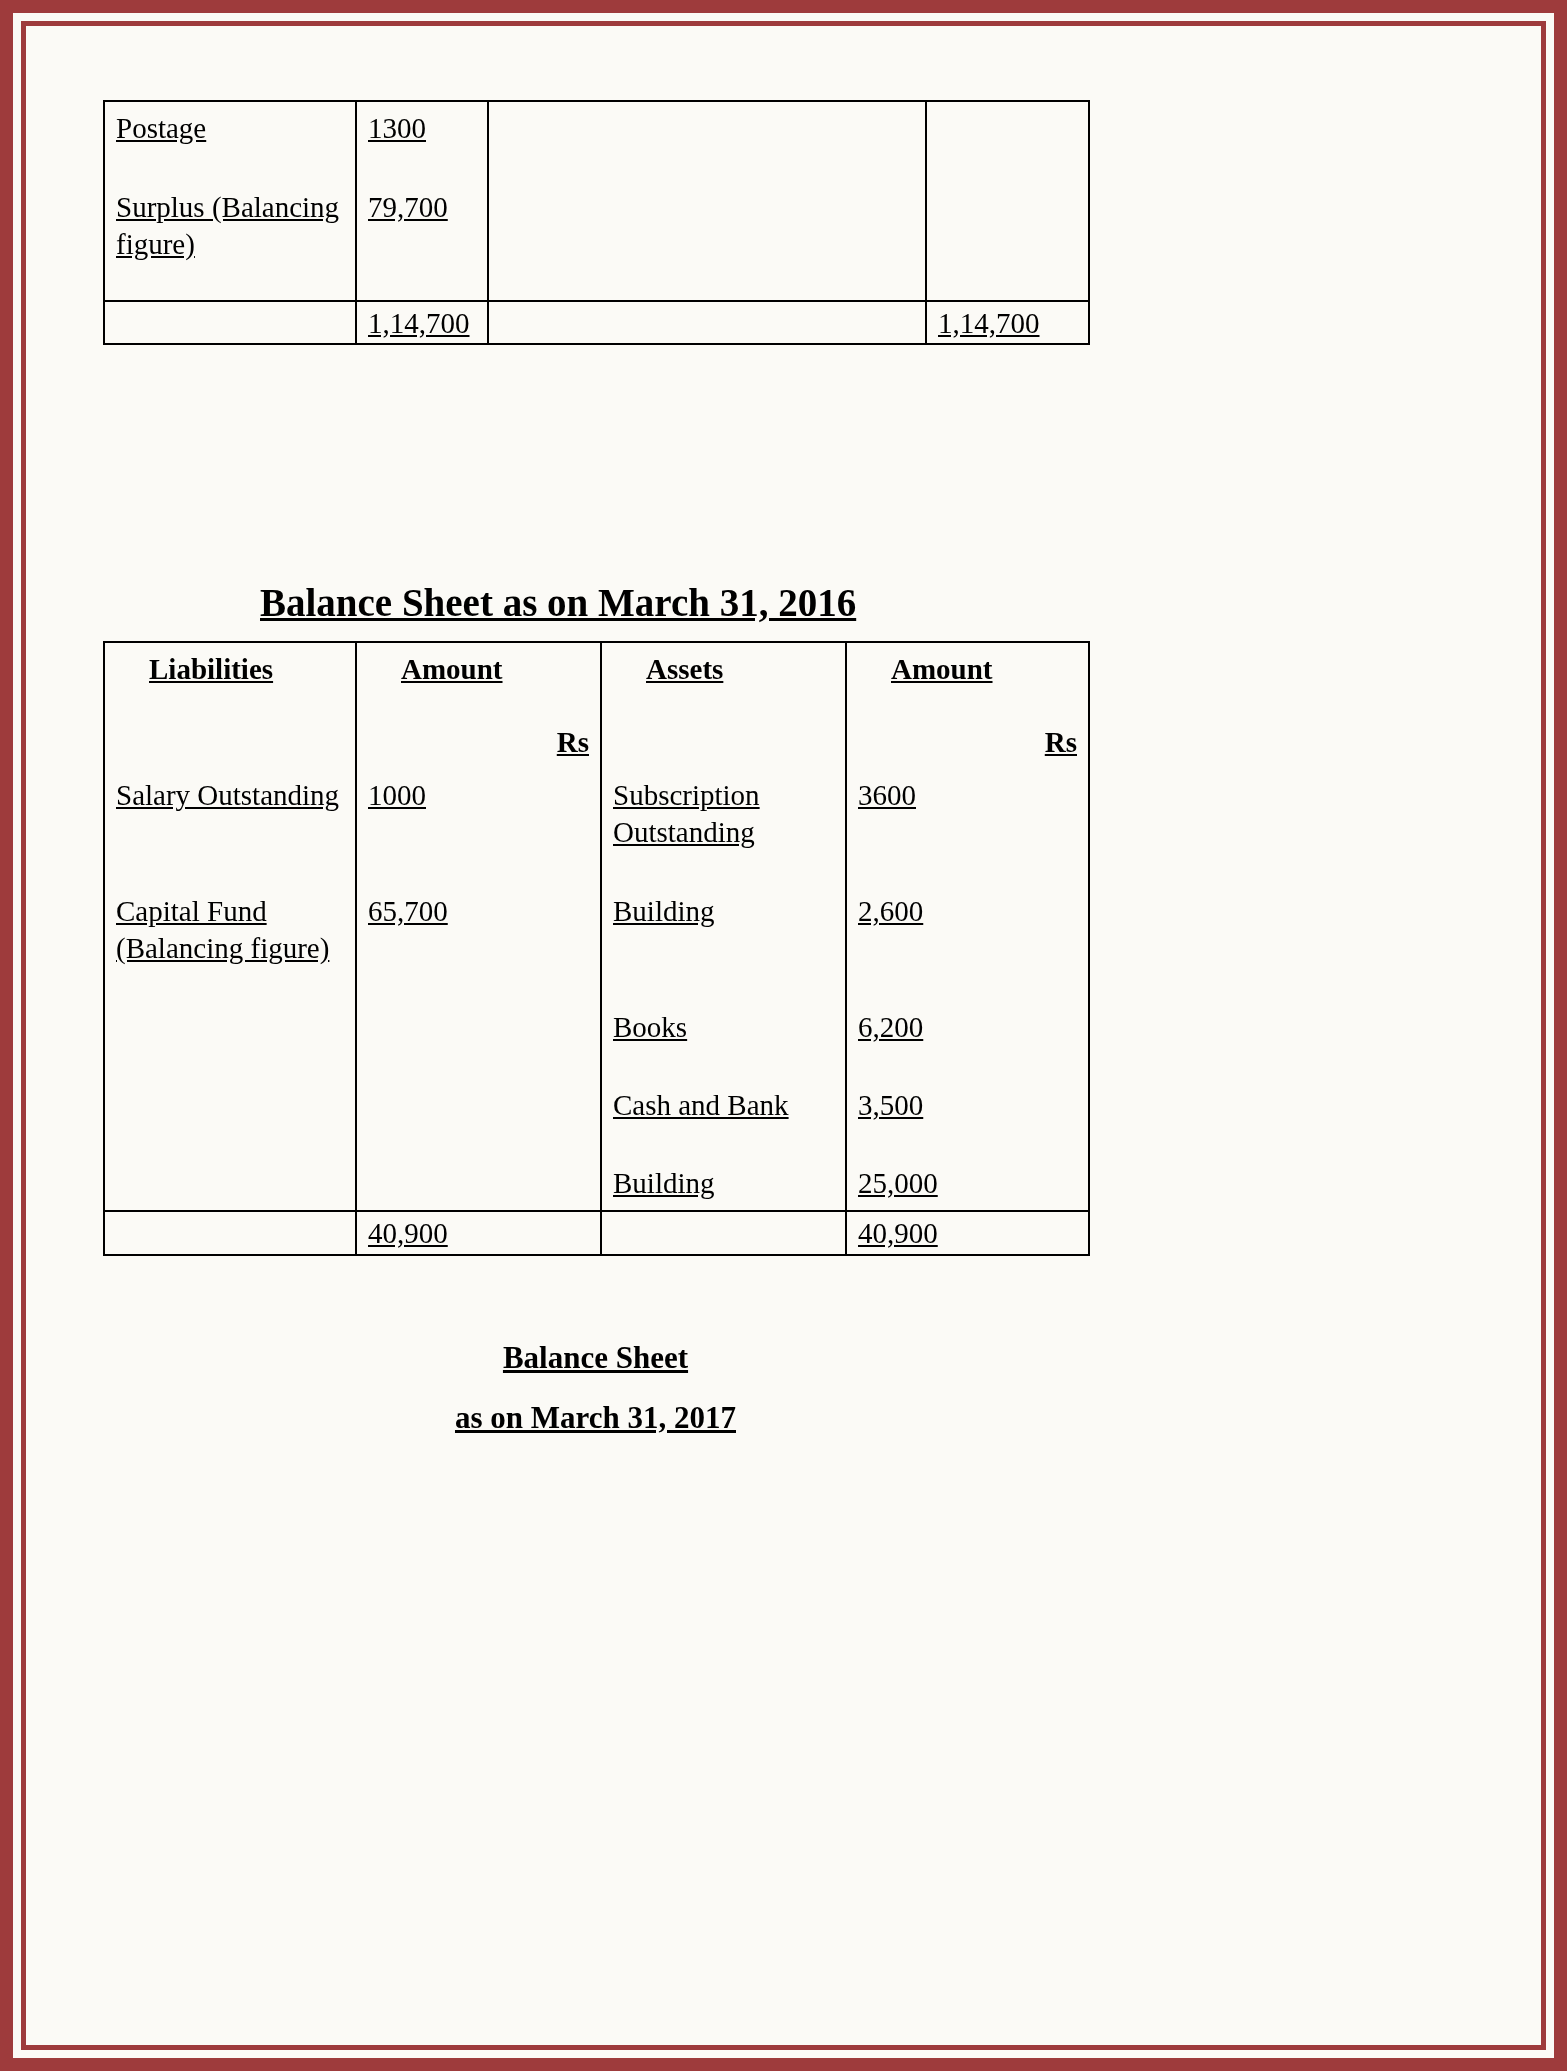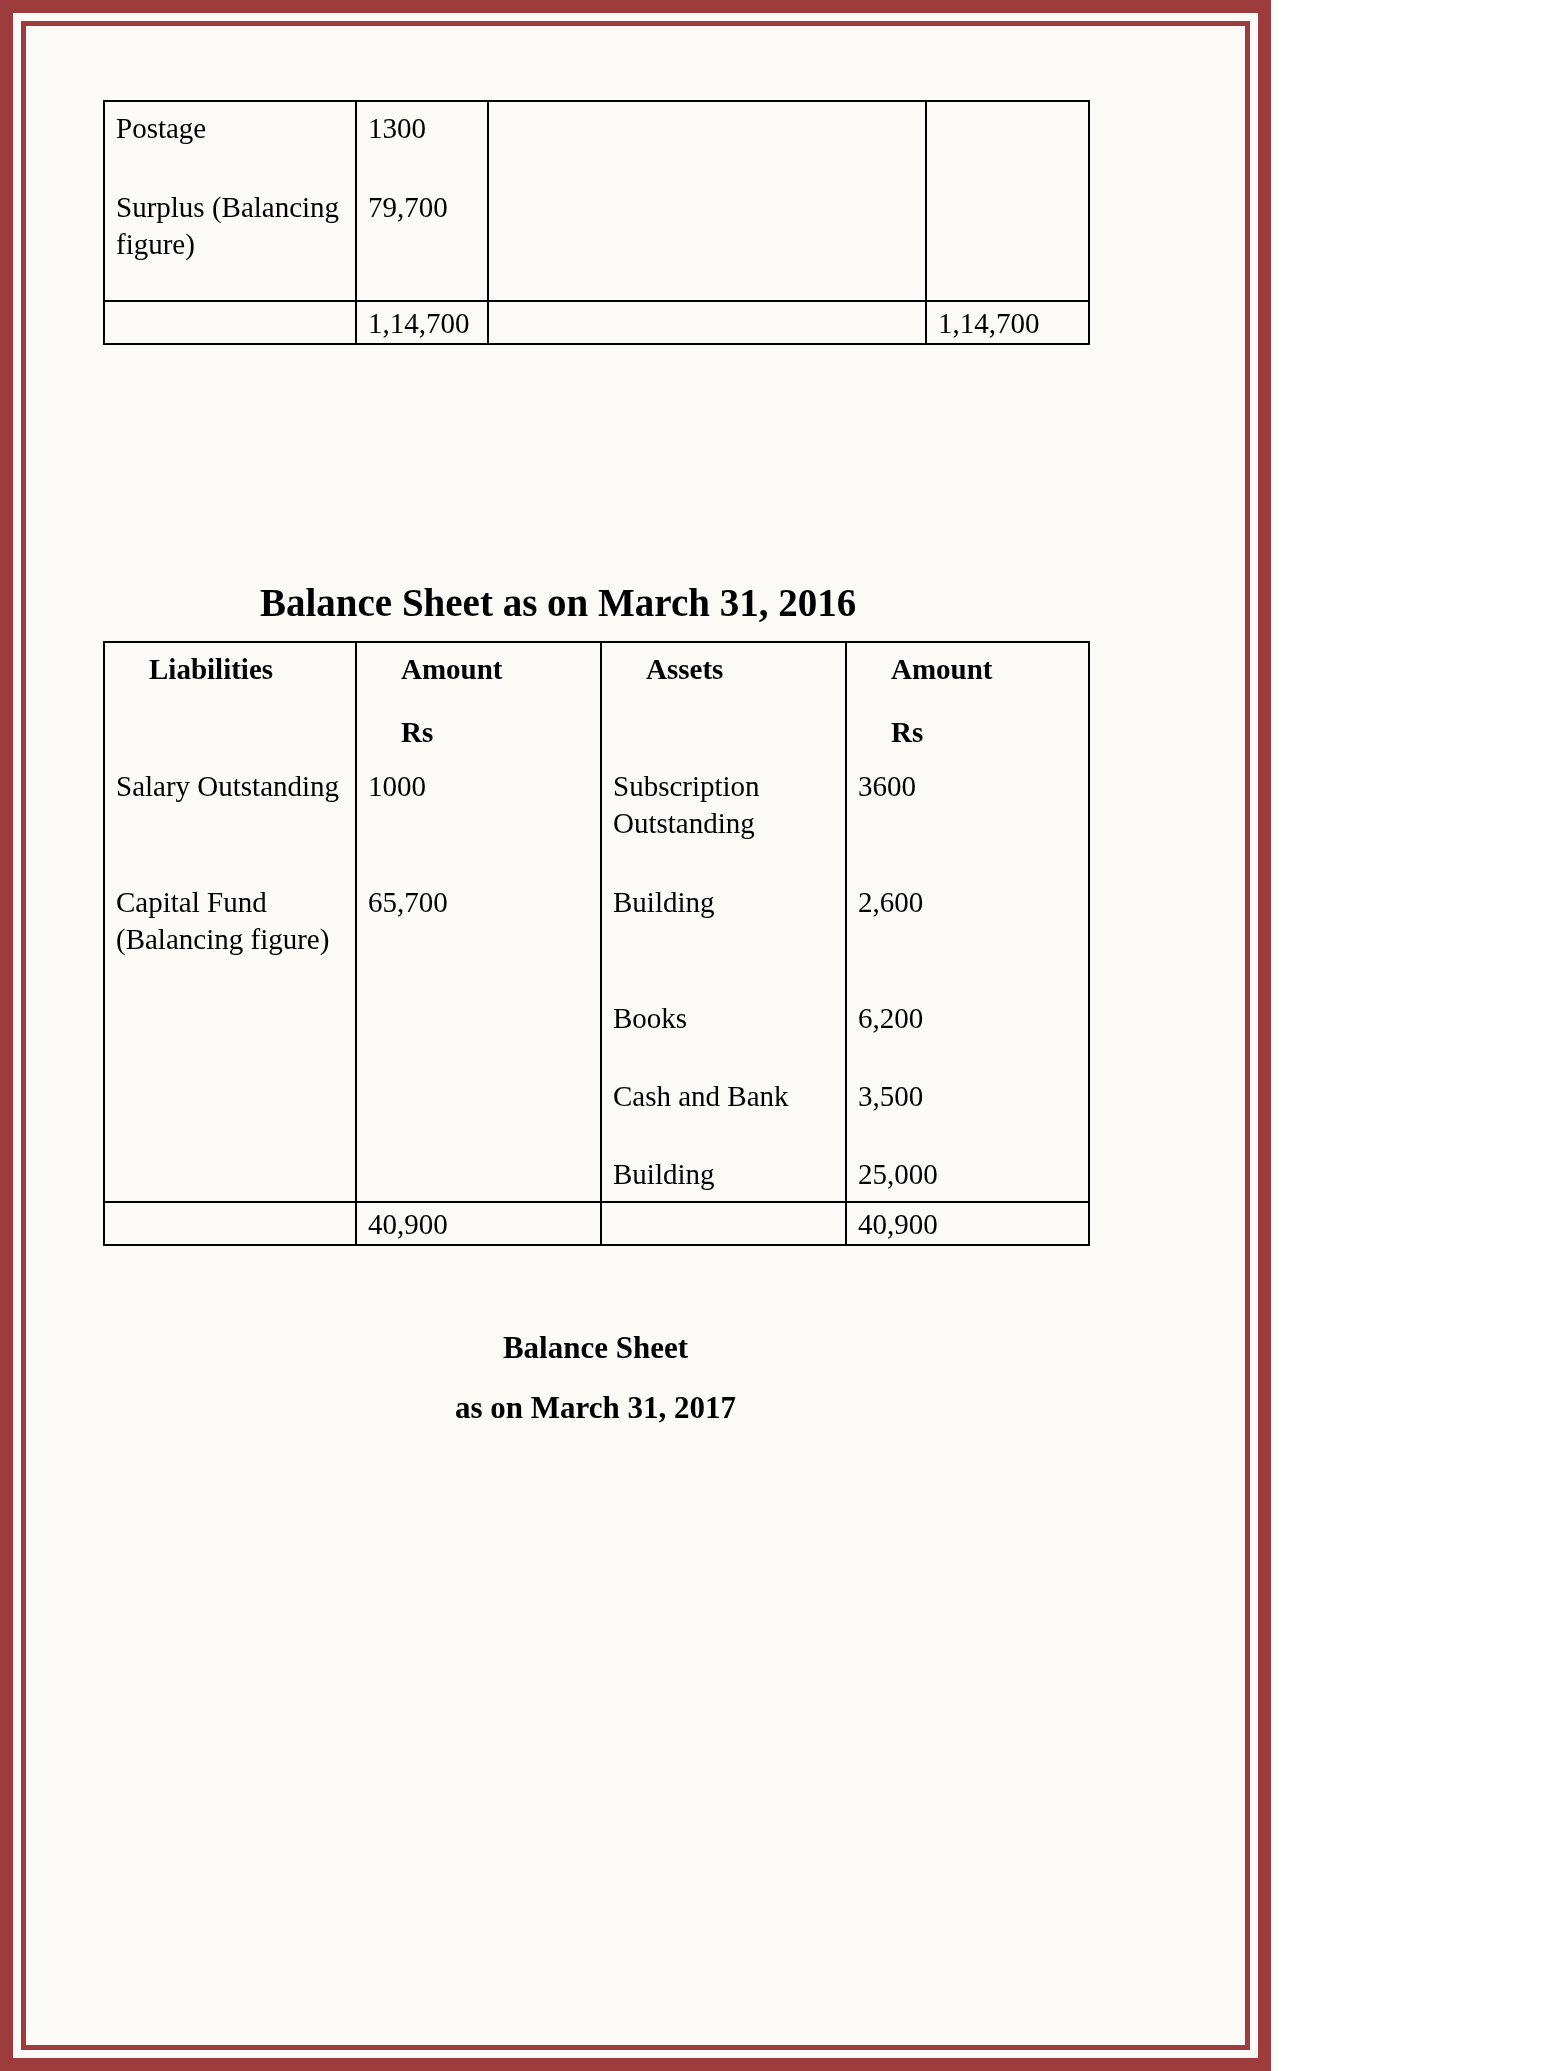--- a/index.html
+++ b/index.html
@@ -5,25 +5,26 @@
   * { box-sizing: border-box; }
   html, body { margin: 0; padding: 0; }
   body {
     width: 1567px;
     height: 2071px;
     font-family: "Liberation Serif", serif;
     color: #000;
     background: #ffffff;
   }
   .page {
-    width: 1271px;
+    width: 1567px;
     height: 2071px;
     background: #fbfaf6;
     border: 13px solid #9e3b3c;
     padding: 8px;
+    text-decoration: underline;
   }
   .inner-frame {
     width: 100%;
     height: 100%;
     border: 5px solid #9e3b3c;
     padding: 74px 0 0 77px;
     overflow: hidden;
   }
   table.acct {
     border-collapse: collapse;
@@ -43,21 +44,21 @@
   }
   table.acct tr.total-row td { border-top: 2px solid #000; }
   tr.h80  td { height: 80px; }
   tr.h120 td { height: 120px; }
   tr.h118 td { height: 118px; padding-left: 44px; }
   tr.h116 td { height: 116px; }
   tr.h78  td { height: 78px; }
   tr.h46  td { height: 46px; }
   tr.h42  td { height: 42px; padding-top: 3px; padding-bottom: 1px; }
   .bold { font-weight: bold; }
-  .rs-line { font-weight: bold; margin-top: 26px; }
+  .rs-line { font-weight: bold; margin-top: 36px; text-align: right; }
   .title-2016 {
     font-size: 39px;
     font-weight: bold;
     margin: 235px 0 16px 157px;
   }
   .bottom-titles {
     width: 985px;
     text-align: center;
     margin-top: 84px;
     font-weight: bold;

